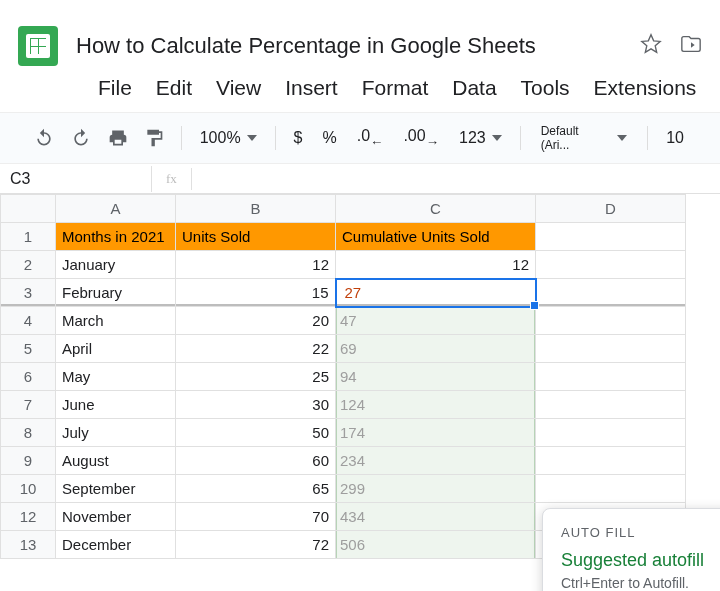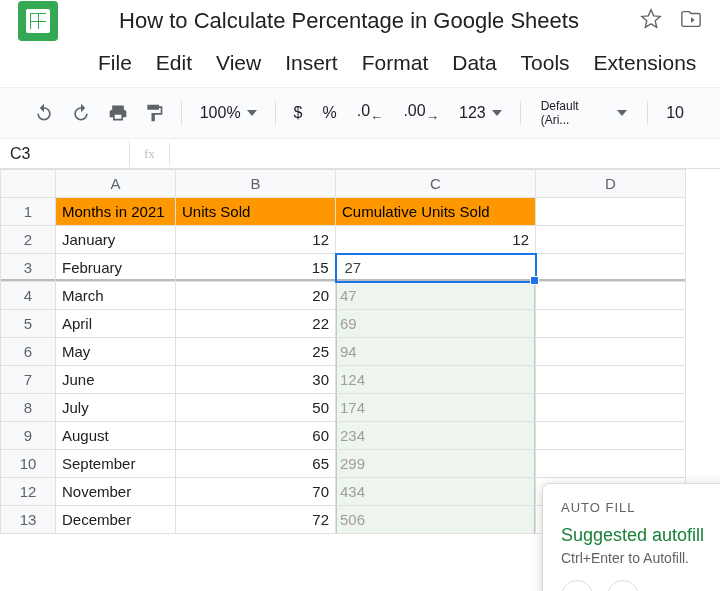--- a/index.html
+++ b/index.html
@@ -1,18 +1,18 @@
 <!DOCTYPE html>
 <html><head>
 <meta charset="utf-8">
 <style>
 * { margin:0; padding:0; box-sizing:border-box; font-family:Arial,sans-serif; -webkit-font-smoothing:antialiased; }
 body { background:#fff; width:720px; height:591px; overflow:hidden; position:relative; }
 
-.titlebar { display:flex; align-items:center; padding:1px 18px 0 18px; gap:18px;text-align:center; }
+.titlebar { display:flex; align-items:center; padding:26px 18px 0 18px; gap:18px; }
 .logo { width:40px; height:40px; background:#34a853; border-radius:4px; display:flex; align-items:center; justify-content:center; position:relative; }
 .logo::before { content:""; display:block; width:24px; height:24px; background:#fff; border-radius:2px; }
 .logo::after { content:""; position:absolute; width:16px; height:16px; background: linear-gradient(to right,#34a853 1px,transparent 1px) 0 0/8px 100%, linear-gradient(to bottom,#34a853 1px,transparent 1px) 0 0/100% 8px; }
 .title-area { flex:1; }
 .doc-title { font-size:22px; color:#202124; letter-spacing:0; padding:2px 0; }
 .title-icons { display:flex; gap:18px; align-items:center; color:#5f6368; }
 .title-icons svg { width:22px; height:22px; fill:#5f6368; cursor:pointer; }
 
 .menubar { display:flex; gap:4px; padding:6px 0 8px 88px; font-size:21px; color:#202124; }
 .menubar span { padding:4px 10px; cursor:pointer; border-radius:4px; }
@@ -20,40 +20,40 @@
 .toolbar { display:flex; align-items:center; padding:8px 28px; gap:4px; border-top:1px solid #eee; border-bottom:1px solid #eee; background:#f9fbfd; }
 .tool-btn { width:34px; height:34px; display:flex; align-items:center; justify-content:center; cursor:pointer; border-radius:4px; color:#5f6368; }
 .tool-btn svg { width:20px; height:20px; fill:#5f6368; }
 .tool-sep { width:1px; height:24px; background:#ddd; margin:0 6px; }
 .zoom { font-size:16px; color:#202124; padding:0 8px; display:flex; align-items:center; gap:6px; cursor:pointer; }
 .fmt { font-size:16px; color:#202124; padding:0 8px; cursor:pointer; }
 .font-sel { font-size:12px; color:#202124; padding:0 10px; display:flex; align-items:center; gap:10px; cursor:pointer; }
 .arrow-down { width:0; height:0; border-left:5px solid transparent; border-right:5px solid transparent; border-top:6px solid #5f6368; }
 
 .name-fx { display:flex; align-items:center; border-bottom:1px solid #e0e0e0; height:30px; }
-.name-box { width:130px; padding:4px 10px; font-size:16px; color:#202124; border-right:1px solid #e0e0e0; }
+.name-box { width:152px; padding:4px 10px; font-size:16px; color:#202124; border-right:1px solid #e0e0e0; }
 .fx-label { padding:0 14px; font-family:Georgia,serif; color:#bdbdbd; font-size:13px; }
 .fx-sep { width:1px; height:22px; background:#e0e0e0; }
 
 .sheet { position:relative; }
 .grid { border-collapse:collapse; table-layout:fixed; }
 .grid th, .grid td { border:1px solid #e0e0e0; font-size:15px; height:28px; }
 .grid th { background:#f8f9fa; color:#5f6368; font-weight:400; text-align:center; }
 .corner { width:55px; background:#f8f9fa; }
 .rowhdr { width:55px; text-align:center; color:#5f6368; background:#f8f9fa; font-size:14px; }
 .col-A { width:120px; }
 .col-B { width:160px; }
 .col-C { width:200px; }
 .col-D { width:150px; }
 td { padding:0 6px; color:#202124;margin-left:48px; }
 .hdr-cell { background:#ff9800; color:#000; font-weight:400; }
 .num { text-align:right; }
 .active-col { background:#e8eaed; }
 .active-row { background:#e8eaed; }
-.sel-cell { border:2px solid #1a73e8 !important; position:relative; color:#404040; padding-left:8px; }
+.sel-cell { border:2px solid #1a73e8 !important; position:relative; color:#c2410c; padding-left:8px; }
 .sel-cell::after { content:""; position:absolute; right:-4px; bottom:-4px; width:7px; height:7px; background:#1a73e8; border:1px solid #fff; }
 .sugg { color:#9e9e9e; padding-left:4px; background:#eef5ee; }
 .c-sel-border { box-shadow: inset -1px 0 0 #b7d3b7, inset 1px 0 0 #b7d3b7; }
 
 .row-sep-strong td, .row-sep-strong th { box-shadow: 0 -2px 0 #bdbdbd inset; }
 
 .popup { position:absolute; left:542px; top:314px; background:#fff; border:1px solid #dadce0; border-radius:8px; box-shadow:0 2px 12px rgba(0,0,0,0.18); padding:16px 18px 14px 18px; width:200px; z-index:20; }
 .popup-title { font-size:13px; letter-spacing:1px; color:#5f6368; font-weight:500; margin-bottom:10px; }
 .popup-main { font-size:18px; color:#188038; font-weight:400; margin-bottom:4px; white-space:nowrap; overflow:hidden; }
 .popup-hint { font-size:14px; color:#5f6368; margin-bottom:14px; white-space:nowrap; overflow:hidden; }

